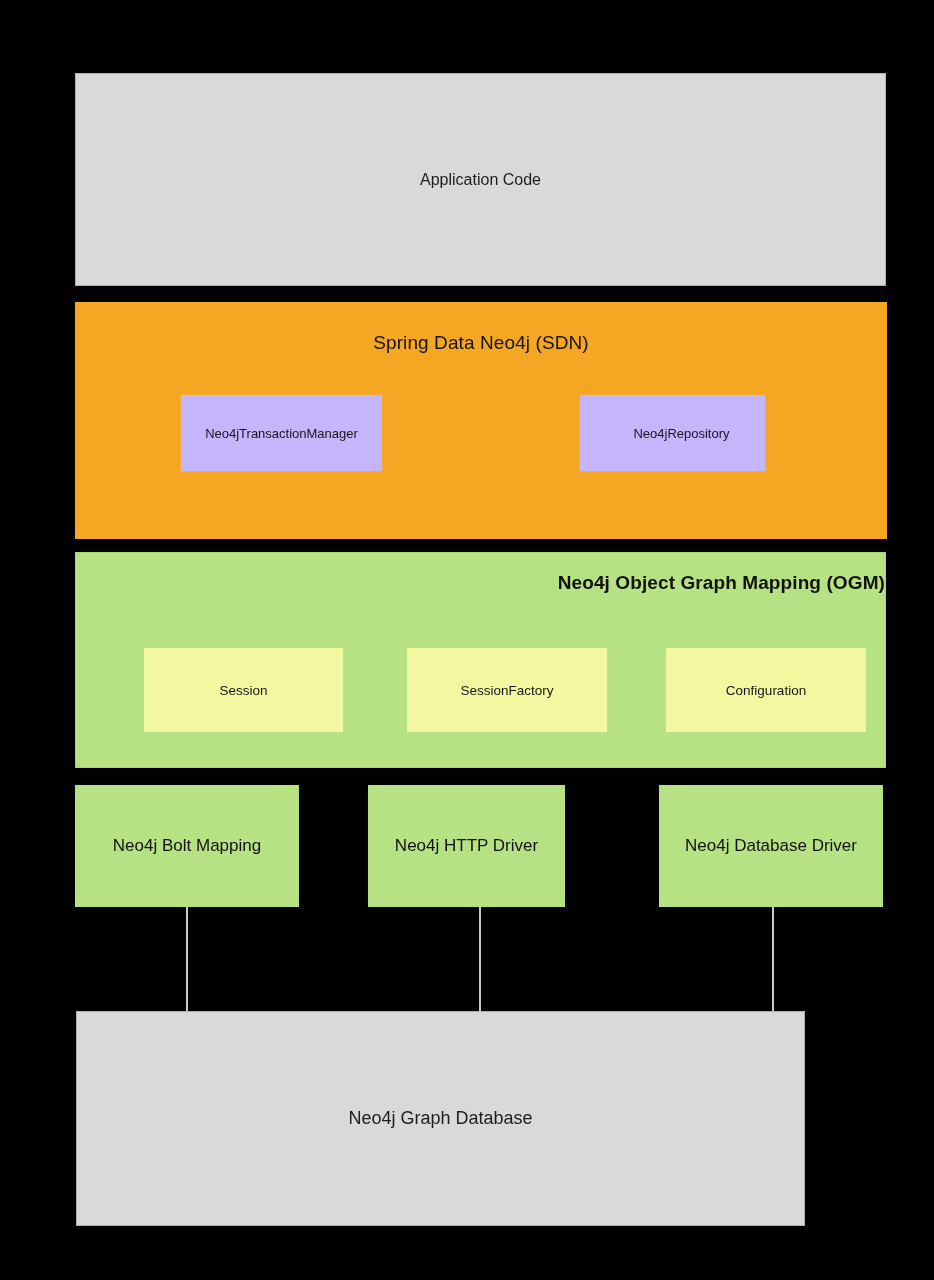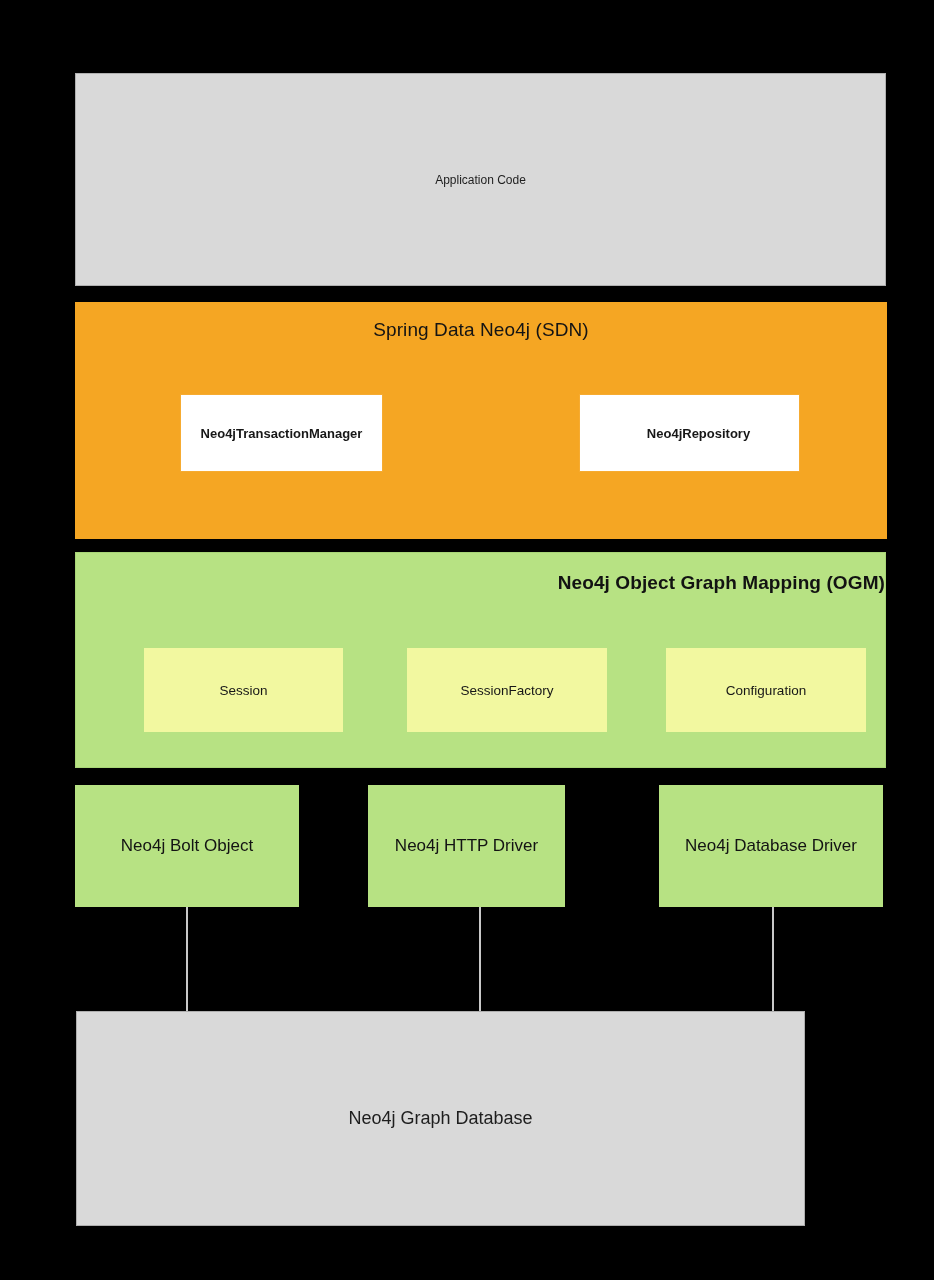--- a/index.html
+++ b/index.html
@@ -36,65 +36,64 @@
     left: 75px;
     top: 73px;
     width: 811px;
     height: 213px;
     background: #d9d9d9;
     border: 1px solid #b0b0b0;
     align-items: center;
     justify-content: center;
   }
   .app-code .layer-title {
-    font-size: 12px;
+    font-size: 16px;
     font-weight: 400;
     color: #1e1e1e;
   }
 
   
   .sdn {
     left: 75px;
     top: 302px;
     width: 812px;
     height: 237px;
     background: #f5a623;
     flex-direction: column;
     align-items: center;
   }
   .sdn .layer-title {
     font-size: 19px;
     font-weight: 400;
     color: #141414;
-    margin-top: 17px;
+    margin-top: 30px;
     letter-spacing: 0.1px;
   }
   .sdn-inner-row {
     position: absolute;
     left: 0;
     top: 92px;
     width: 100%;
     height: 78px;
   }
   .sdn-box {
     position: absolute;
     top: 0;
     height: 78px;
-    background: #ffffff;
+    background: #c4b5fd;
     border: 1px solid #f6ab31;
     box-sizing: border-box;
     display: flex;
     align-items: center;
     justify-content: center;
     font-size: 13px;
     color: #171717;
-    font-weight: bold;
   }
   .sdn-box-txm { left: 105px; width: 203px; }
-  .sdn-box-repo { left: 504px; width: 221px; padding-left: 18px; }
+  .sdn-box-repo { left: 504px; width: 187px; padding-left: 18px; }
 
   
   .ogm {
     left: 75px;
     top: 552px;
     width: 811px;
     height: 216px;
     background: #b7e283;
     border: 1px solid #a8d576;
     flex-direction: column;
@@ -206,21 +205,21 @@
       <div class="ogm-box ogm-box-factory">
         <span>SessionFactory</span>
       </div>
       <div class="ogm-box ogm-box-config">
         <span>Configuration</span>
       </div>
     </div>
   </div>
 
   <div class="driver driver-bolt">
-    <span>Neo4j Bolt Object</span>
+    <span>Neo4j Bolt Mapping</span>
   </div>
   <div class="driver driver-http">
     <span>Neo4j HTTP Driver</span>
   </div>
   <div class="driver driver-embedded">
     <span>Neo4j Database Driver</span>
   </div>
 
   <div class="connector connector-1"></div>
   <div class="connector connector-2"></div>

